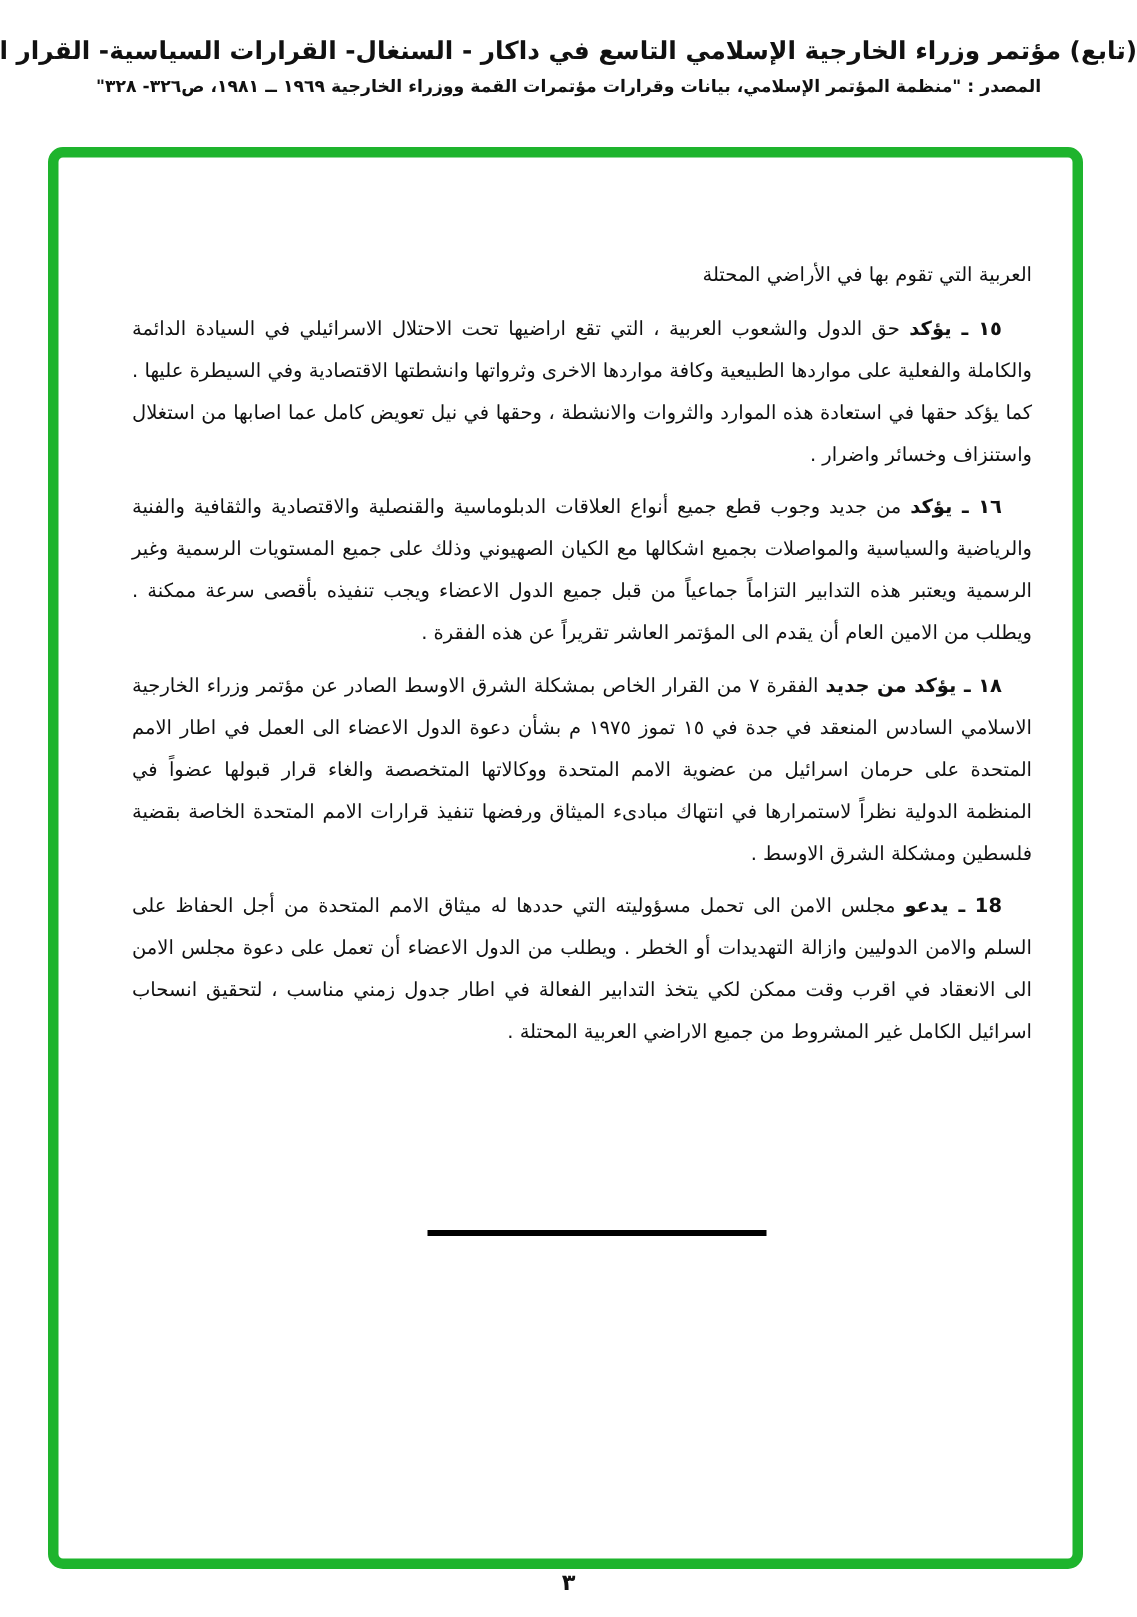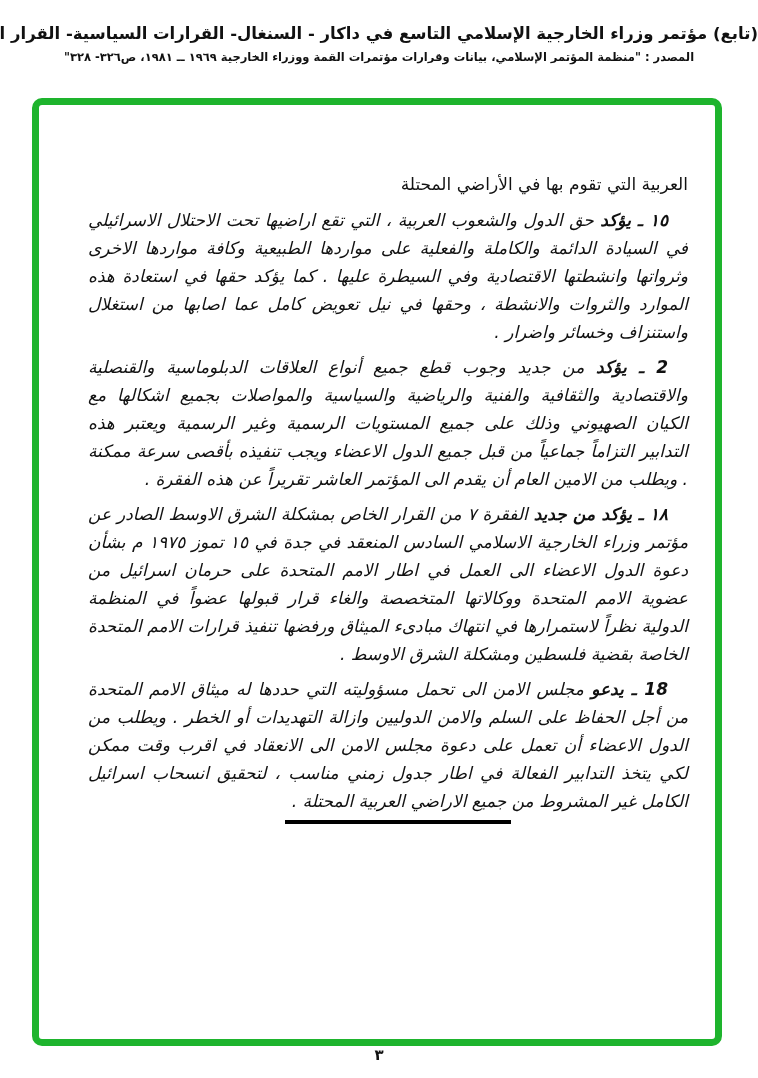--- a/index.html
+++ b/index.html
@@ -51,31 +51,30 @@
   }
 
   
   .document-body {
     position: absolute;
     top: 170px;
     right: 70px;
     width: 600px;
     direction: rtl;
     text-align: justify;
-    font-size: 17px;
+    font-size: 13px;
     line-height: 28px;
   }
   .opening-line {
     margin: 0 0 8px 0;
     text-align: right;
   }
   .document-body p.clause {
     margin: 0 0 7px 0;
     text-indent: 20px;
-    font-style: italic;
   }
   .clause-lead {
     font-weight: bold;
   }
 
   
   .separator-line {
     position: absolute;
     left: 285px;
     top: 820px;
@@ -108,21 +107,21 @@
 
 <div class="document-body">
   <div class="opening-line">العربية التي تقوم بها في الأراضي المحتلة</div>
 
   <p class="clause">
     <span class="clause-lead">١٥ ـ يؤكد</span>
     <span>حق الدول والشعوب العربية ، التي تقع اراضيها تحت الاحتلال الاسرائيلي في السيادة الدائمة والكاملة والفعلية على مواردها الطبيعية وكافة مواردها الاخرى وثرواتها وانشطتها الاقتصادية وفي السيطرة عليها . كما يؤكد حقها في استعادة هذه الموارد والثروات والانشطة ، وحقها في نيل تعويض كامل عما اصابها من استغلال واستنزاف وخسائر واضرار .</span>
   </p>
 
   <p class="clause">
-    <span class="clause-lead">2 ـ يؤكد</span>
+    <span class="clause-lead">١٦ ـ يؤكد</span>
     <span>من جديد وجوب قطع جميع أنواع العلاقات الدبلوماسية والقنصلية والاقتصادية والثقافية والفنية والرياضية والسياسية والمواصلات بجميع اشكالها مع الكيان الصهيوني وذلك على جميع المستويات الرسمية وغير الرسمية ويعتبر هذه التدابير التزاماً جماعياً من قبل جميع الدول الاعضاء ويجب تنفيذه بأقصى سرعة ممكنة . ويطلب من الامين العام أن يقدم الى المؤتمر العاشر تقريراً عن هذه الفقرة .</span>
   </p>
 
 
   <p class="clause">
     <span class="clause-lead">١٨ ـ يؤكد من جديد</span>
     <span>الفقرة ٧ من القرار الخاص بمشكلة الشرق الاوسط الصادر عن مؤتمر وزراء الخارجية الاسلامي السادس المنعقد في جدة في ١٥ تموز ١٩٧٥ م بشأن دعوة الدول الاعضاء الى العمل في اطار الامم المتحدة على حرمان اسرائيل من عضوية الامم المتحدة ووكالاتها المتخصصة والغاء قرار قبولها عضواً في المنظمة الدولية نظراً لاستمرارها في انتهاك مبادىء الميثاق ورفضها تنفيذ قرارات الامم المتحدة الخاصة بقضية فلسطين ومشكلة الشرق الاوسط .</span>
   </p>
 
   <p class="clause">

